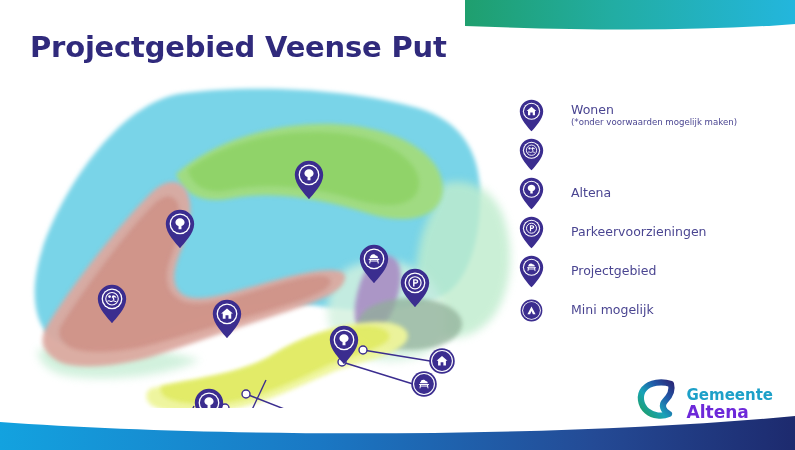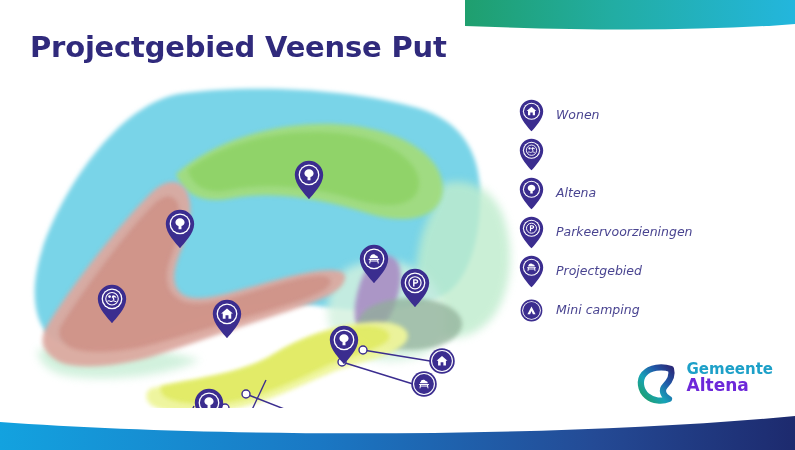--- a/index.html
+++ b/index.html
@@ -51,39 +51,39 @@
     align-items: center;
     min-height: 38px;
     margin-bottom: 1px;
   }
   .legend-icon {
     width: 34px; height: 38px;
     flex: 0 0 34px;
     display: flex; align-items: center; justify-content: center;
   }
   .legend-icon svg { display: block; }
-  .legend-text { margin-left: 8px; font-style: italic; }
+  .legend-text { margin-left: 23px; }
   .legend-label {
     font-size: 12.5px;
     color: #4a4591;
     font-family: "DejaVu Sans", sans-serif;
     line-height: 1.25;
   }
   .legend-sub {
     font-size: 8.6px;
     color: #4a4591;
     font-family: "DejaVu Sans", sans-serif;
     line-height: 1.3;
   }
 
   
   #logo {
     position: absolute;
-    right: 22px; bottom: 44px;
-    display: flex; align-items: flex-start;
+    right: 22px; bottom: 29px;
+    display: flex; align-items: flex-end;
   }
   #logo-mark { width: 46px; height: 44px; flex: 0 0 46px; }
   #logo-text { margin-left: 6px; line-height: 1.02; }
   #logo-line-1 {
     font-size: 15px; font-weight: bold;
     color: #1da0c8;
     font-family: "DejaVu Sans", sans-serif;
   }
   #logo-line-2 {
     font-size: 17px; font-weight: bold;
@@ -314,20 +314,21 @@
             <path fill="#3b2d8f" d="M15 0.8 C22.9 0.8 29.2 7.1 29.2 15 C29.2 24.4 18.6 34.8 15 39.2 C11.4 34.8 0.8 24.4 0.8 15 C0.8 7.1 7.1 0.8 15 0.8 Z"></path>
             <circle cx="15" cy="14.8" r="10.4" fill="#fff"></circle>
             <circle cx="15" cy="14.8" r="9.1" fill="#3b2d8f"></circle>
             <g transform="translate(15,14.8) scale(0.92) translate(-10,-10)">
               <path fill="#fff" d="M10 4.2 L16.4 9.7 H14.6 V15.4 H11.6 V11.6 H8.4 V15.4 H5.4 V9.7 H3.6 Z"></path>
             </g>
           </svg>
         </div>
         <div class="legend-text">
           <div class="legend-label">Wonen</div>
+          <div class="legend-sub">(*onder voorwaarden mogelijk maken)</div>
         </div>
       </div>
       <div class="legend-item">
         <div class="legend-icon">
           <svg width="25" height="33" viewBox="0 0 30 40">
             <path fill="#3b2d8f" d="M15 0.8 C22.9 0.8 29.2 7.1 29.2 15 C29.2 24.4 18.6 34.8 15 39.2 C11.4 34.8 0.8 24.4 0.8 15 C0.8 7.1 7.1 0.8 15 0.8 Z"></path>
             <circle cx="15" cy="14.8" r="10.4" fill="#fff"></circle>
             <circle cx="15" cy="14.8" r="9.1" fill="#3b2d8f"></circle>
             <g transform="translate(15,14.8) scale(0.92) translate(-10,-10)">
               <circle cx="10" cy="10" r="6.8" fill="none" stroke="#fff" stroke-width="1.2"></circle>
@@ -390,21 +391,21 @@
           <svg width="23" height="23" viewBox="0 0 30 30">
             <circle cx="15" cy="15" r="14.2" fill="#3b2d8f"></circle>
             <circle cx="15" cy="15" r="12.2" fill="#fff"></circle>
             <circle cx="15" cy="15" r="11" fill="#3b2d8f"></circle>
             <g transform="translate(15,15) scale(0.95) translate(-10,-10)">
               <path fill="#fff" d="M10 4.6 L15.6 15.2 H11.9 L10 10.6 L8.1 15.2 H4.4 Z"></path>
             </g>
           </svg>
         </div>
         <div class="legend-text">
-          <div class="legend-label">Mini camping</div>
+          <div class="legend-label">Mini mogelijk</div>
         </div>
       </div>
     </div>
 
   <div id="logo">
     <svg id="logo-mark" viewBox="0 0 46 44">
       <defs>
         <linearGradient id="logoGrad" x1="0" y1="1" x2="1" y2="0">
           <stop offset="0%" stop-color="#1f9f5e"></stop>
           <stop offset="38%" stop-color="#18a3b8"></stop>

